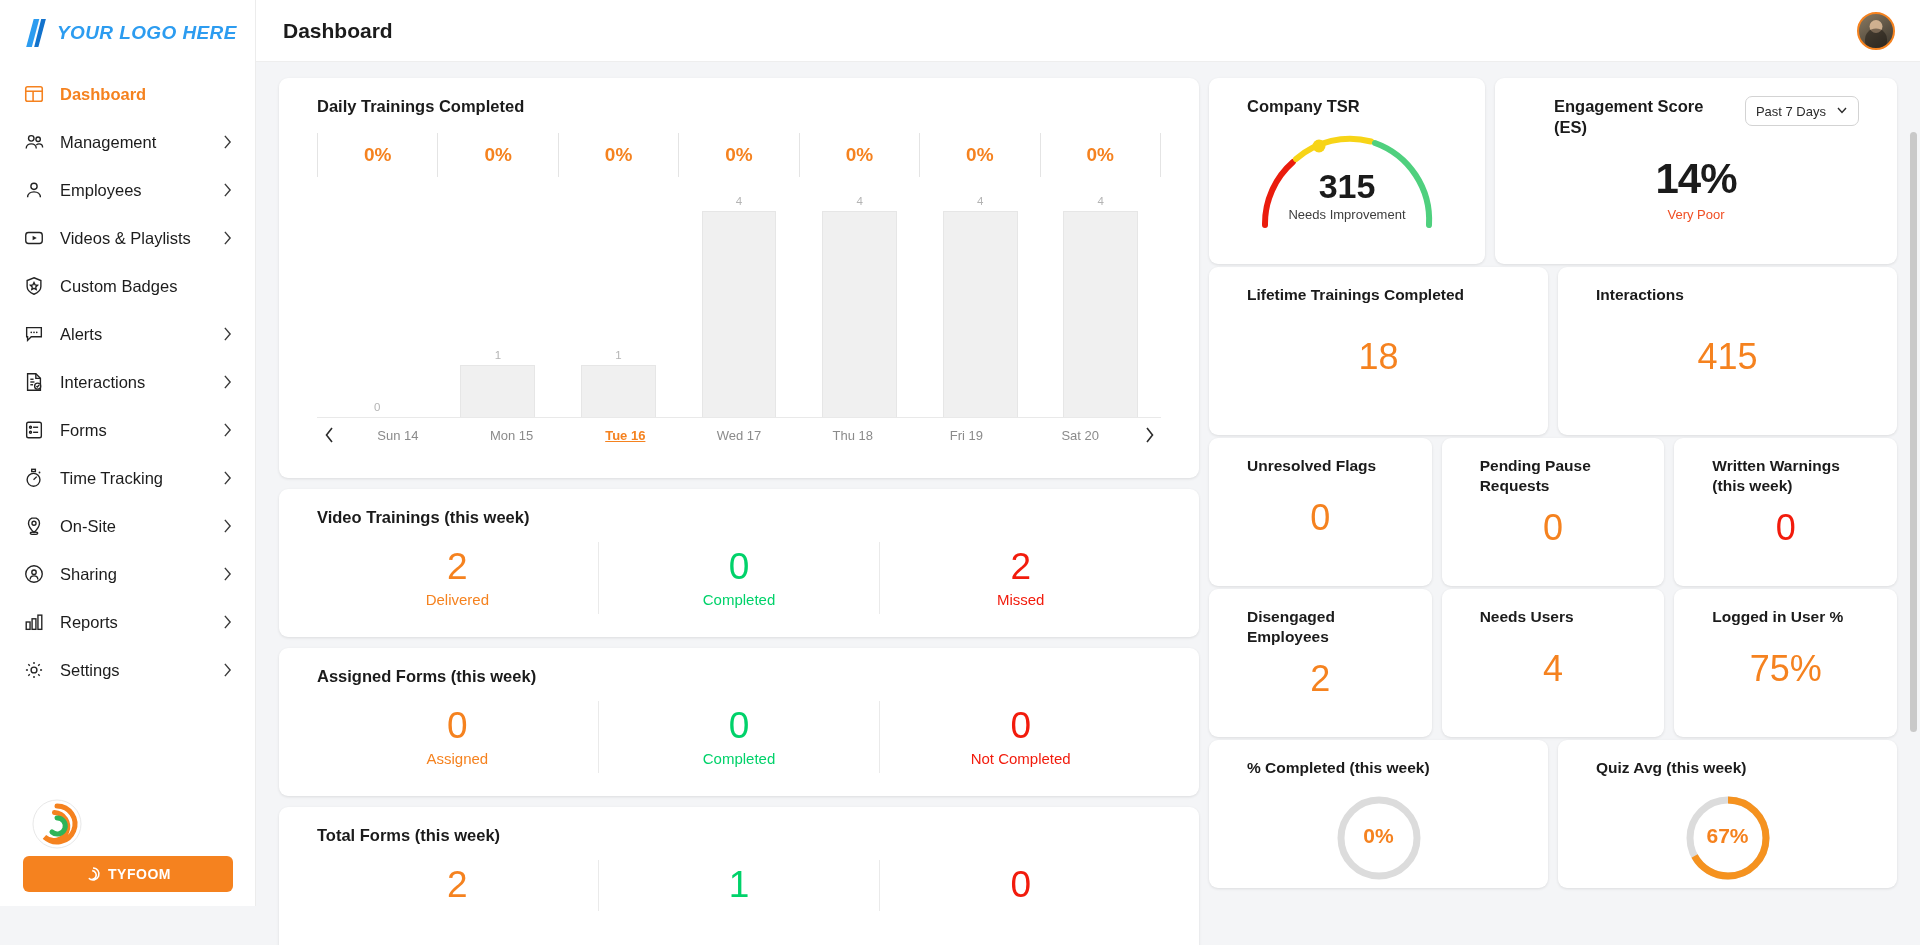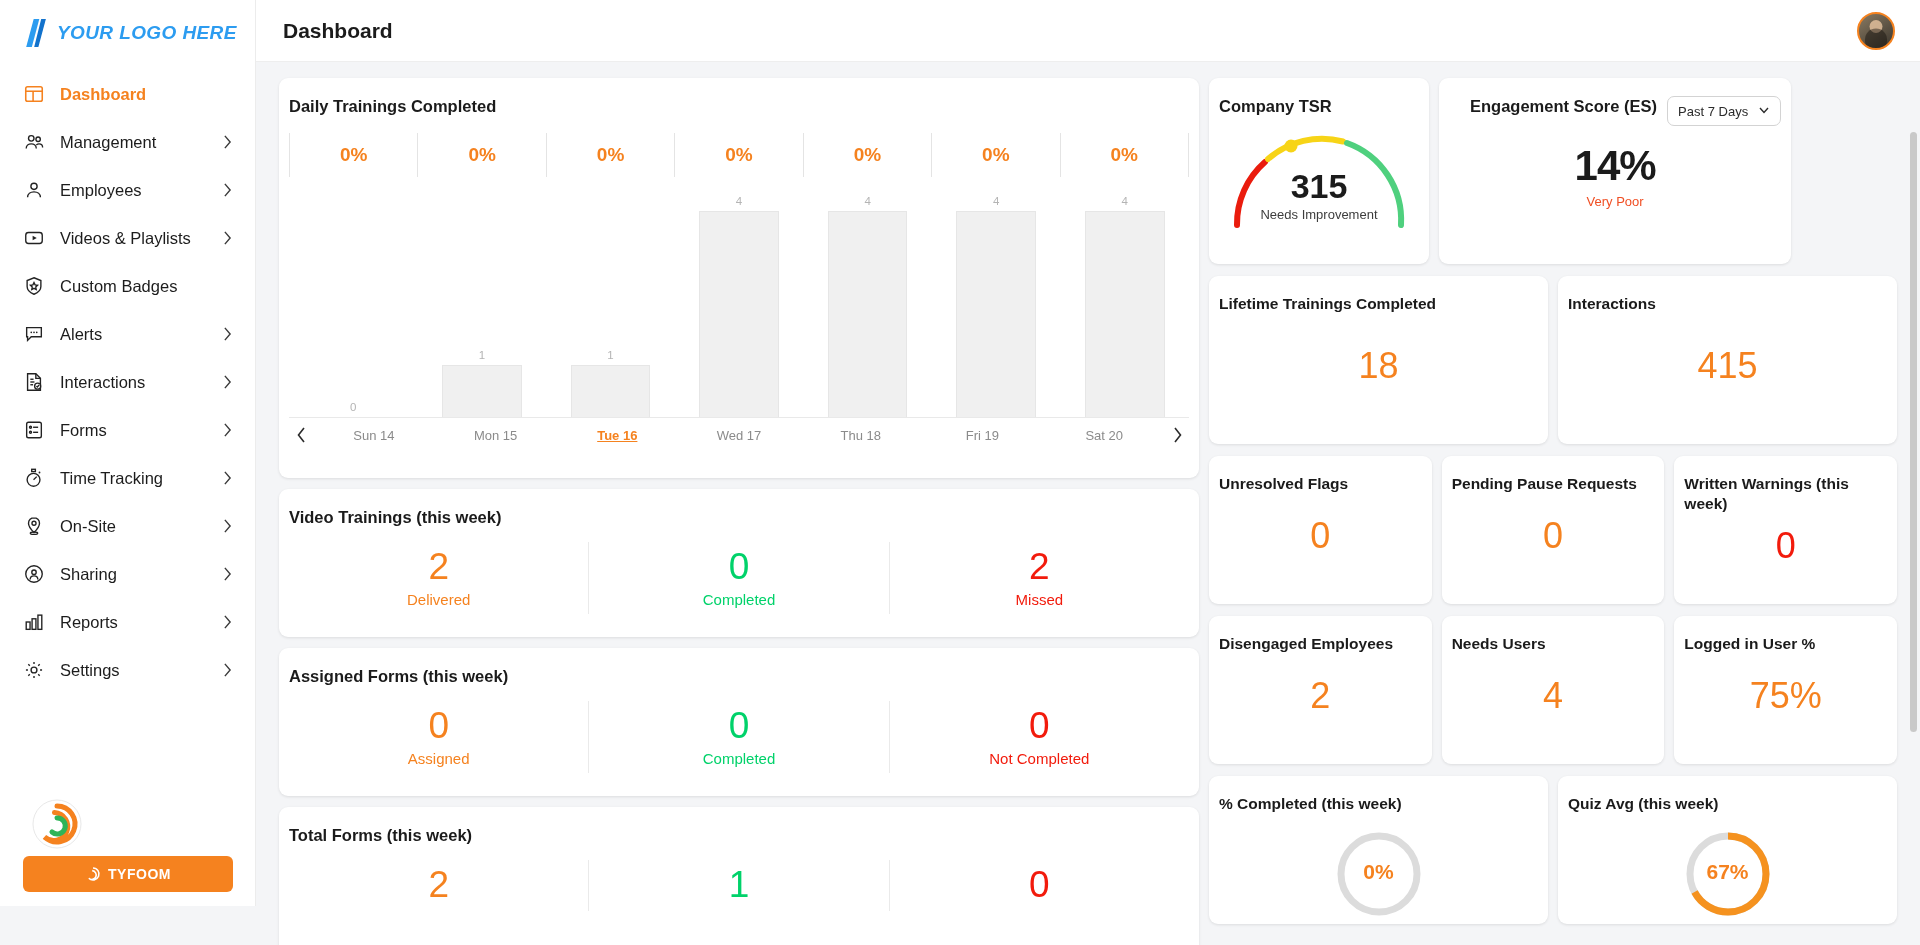--- a/index.html
+++ b/index.html
@@ -78,26 +78,26 @@
     content:""; position:absolute; left:50%; top:18%; width:13px; height:13px;
     transform: translateX(-50%); border-radius:50%; background: rgba(225,190,155,.85);
   }
 
   .scroll-area {
     flex: 1 1 auto; overflow: hidden; position: relative;
     padding: 16px 23px 0 23px;
   }
   .grid { display: flex; gap: 10px; align-items: flex-start; }
   .col-left { width: 920px; flex: 0 0 920px; display: flex; flex-direction: column; gap: 11px; }
-  .col-right { flex: 1 1 auto; display: flex; flex-direction: column; gap: 12px; min-width: 0; }
+  .col-right { flex: 1 1 auto; display: flex; flex-direction: column; gap: 3px; min-width: 0; }
 
   .card {
     background: #fff; border-radius: 9px;
     box-shadow: 0 1px 3px rgba(0,0,0,.10);
-    padding: 18px 10px;
+    padding: 18px 38px;
   }
   .card-title { font-size: 16.5px; font-weight: bold; color: #1b1b1b; line-height: 1.3; }
 
   
   .chart-card { height: 400px; padding-bottom: 10px; }
   .pct-row { display: flex; margin-top: 16px; height: 44px; }
   .pct-cell {
     flex: 1 1 0; display: flex; align-items: center; justify-content: center;
     font-size: 19px; font-weight: bold; color: #f5821f;
     border-left: 1px solid #e4e4e4;

